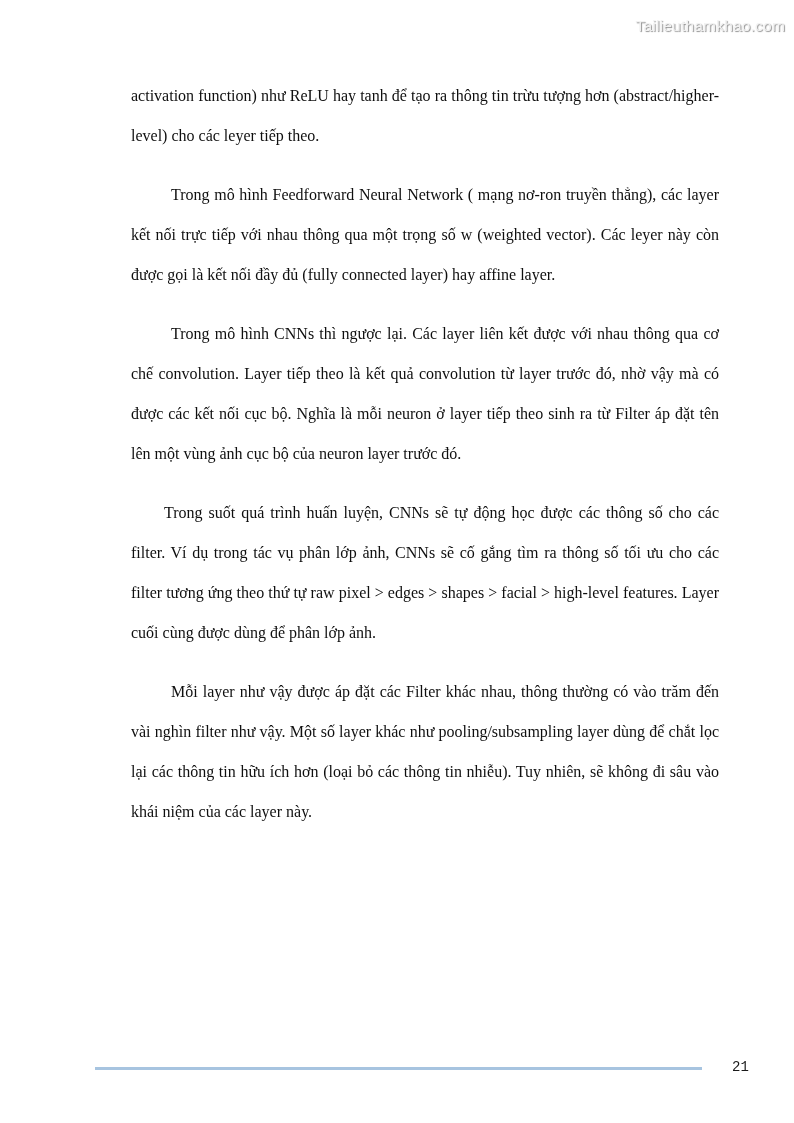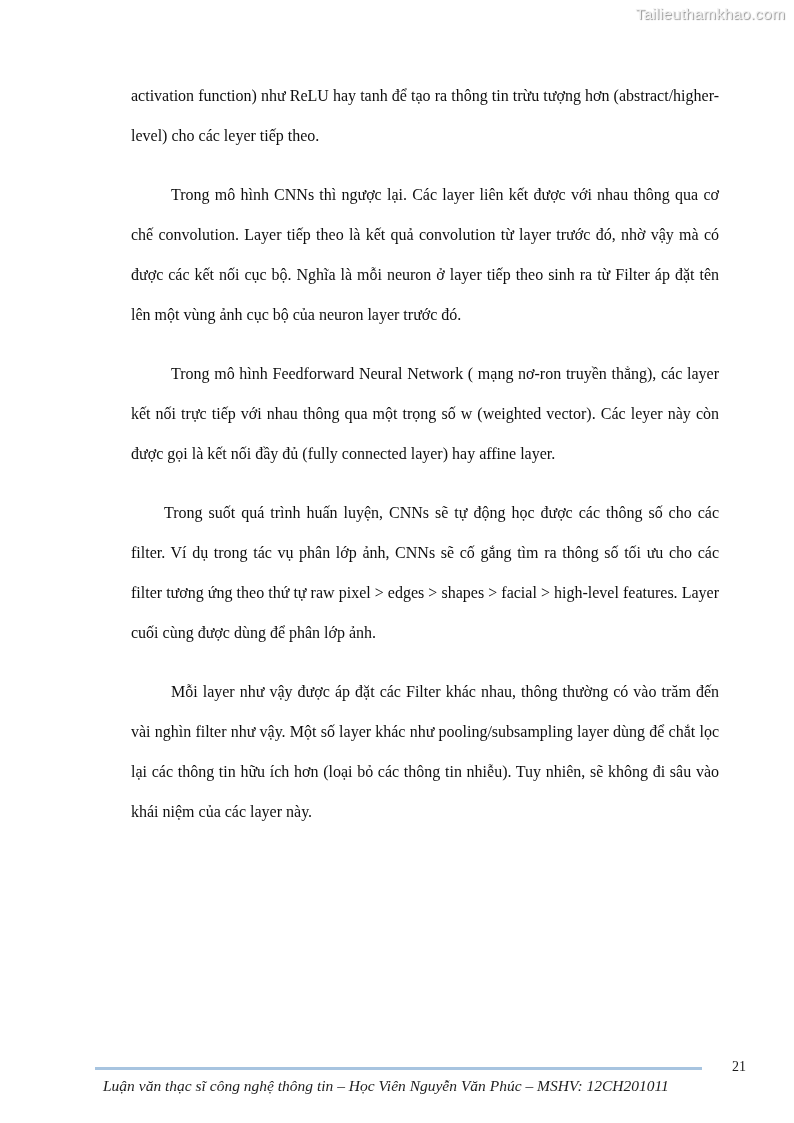--- a/index.html
+++ b/index.html
@@ -12,21 +12,21 @@
     position: relative;
     width: 794px;
     height: 1123px;
     background: #ffffff;
     overflow: hidden;
     font-family: "Liberation Serif", serif;
   }
   
   .watermark {
     position: absolute;
-    top: 5px;
+    top: 17px;
     right: 9px;
     font-family: "Liberation Sans", sans-serif;
     font-size: 15.5px;
     letter-spacing: 0.2px;
     color: #f2f2f2;
     text-shadow: 1px 1px 1px #8f8f8f;
     white-space: nowrap;
   }
   .content {
     position: absolute;
@@ -53,21 +53,21 @@
     left: 95px;
     top: 1067px;
     width: 607px;
     height: 3px;
     background: #a7c4e0;
   }
   .page-number {
     position: absolute;
     top: 1059px;
     left: 732px;
-    font-family: Liberation Serif, serif;
+    font-family: Liberation Mono, monospace;
     font-size: 14px;
     color: #1a1a1a;
   }
   .footer-text {
     position: absolute;
     left: 103px;
     top: 1077px;
     width: 640px;
     font-family: "Liberation Serif", serif;
     font-style: italic;
@@ -78,25 +78,24 @@
 </style>
 </head>
 <body>
 
 <div class="page">
 
   <div class="watermark">Tailieuthamkhao.com</div>
 
   <main class="content" id="doc-body">
       <p class="para">activation function) như ReLU hay tanh để tạo ra thông tin trừu tượng hơn (abstract/higher-level) cho các leyer tiếp theo.</p>
+      <p class="para indent">Trong mô hình Feedforward Neural Network ( mạng nơ-ron truyền thẳng), các layer kết nối trực tiếp với nhau thông qua một trọng số w (weighted vector). Các leyer này còn được gọi là kết nối đầy đủ (fully connected layer) hay affine layer.</p>
       <p class="para indent">Trong mô hình CNNs thì ngược lại. Các layer liên kết được với nhau thông qua cơ chế convolution. Layer tiếp theo là kết quả convolution từ layer trước đó, nhờ vậy mà có được các kết nối cục bộ. Nghĩa là mỗi neuron ở layer tiếp theo sinh ra từ Filter áp đặt tên lên một vùng ảnh cục bộ của neuron layer trước đó.</p>
-      <p class="para indent">Trong mô hình Feedforward Neural Network ( mạng nơ-ron truyền thẳng), các layer kết nối trực tiếp với nhau thông qua một trọng số w (weighted vector). Các leyer này còn được gọi là kết nối đầy đủ (fully connected layer) hay affine layer.</p>
       <p class="para indent-sm">Trong suốt quá trình huấn luyện, CNNs sẽ tự động học được các thông số cho các filter. Ví dụ trong tác vụ phân lớp ảnh, CNNs sẽ cố gắng tìm ra thông số tối ưu cho các filter tương ứng theo thứ tự raw pixel &gt; edges &gt; shapes &gt; facial &gt; high-level features. Layer cuối cùng được dùng để phân lớp ảnh.</p>
       <p class="para indent">Mỗi layer như vậy được áp đặt các Filter khác nhau, thông thường có vào trăm đến vài nghìn filter như vậy. Một số layer khác như pooling/subsampling layer dùng để chắt lọc lại các thông tin hữu ích hơn (loại bỏ các thông tin nhiễu). Tuy nhiên, sẽ không đi sâu vào khái niệm của các layer này.</p>
     </main>
 
   <div class="footer-rule" style="background: rgb(167, 196, 224);"></div>
 
   <div class="page-number">21</div>
 
-  <div class="footer-text">Luận văn thạc sĩ công nghệ thông tin – Học Viên Nguyễn Văn Phúc – MSHV: 12CH201011</div>
 
 </div>
 
 </body></html>

